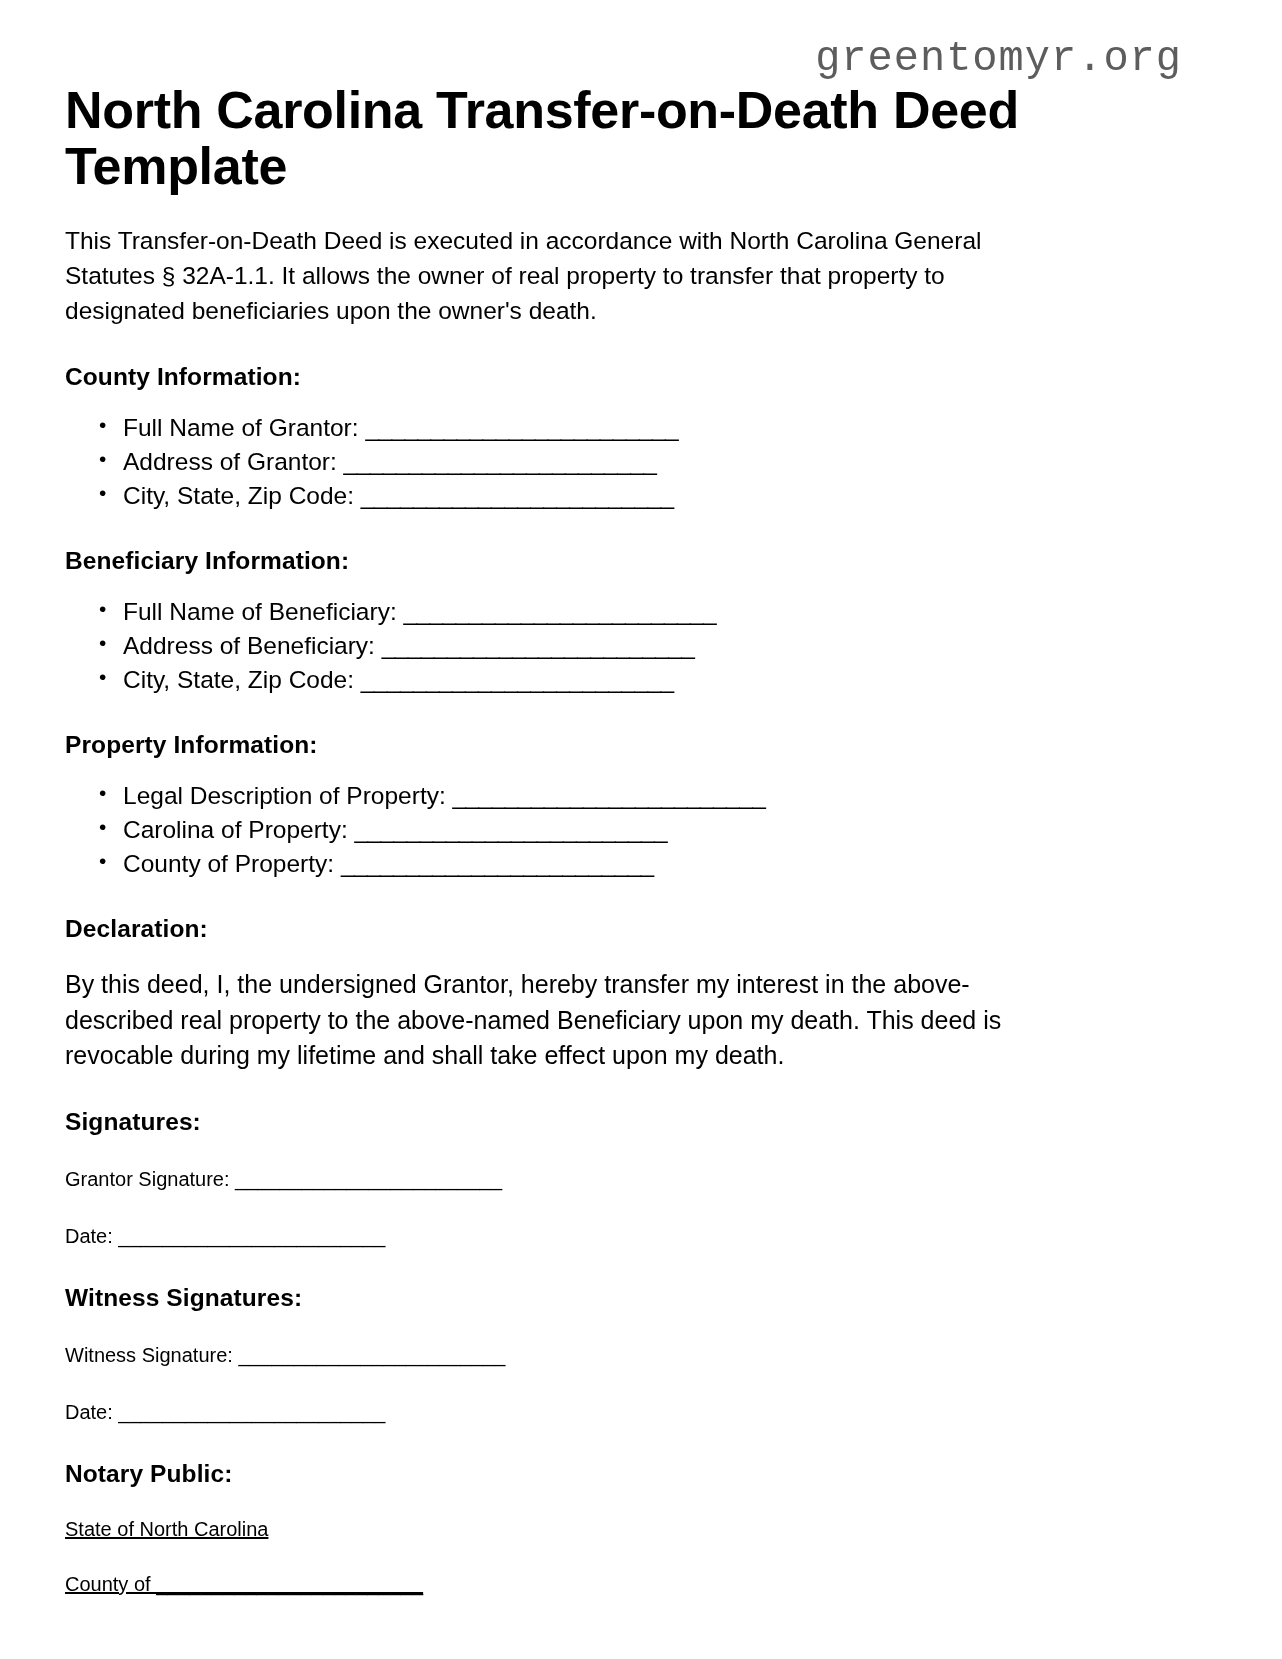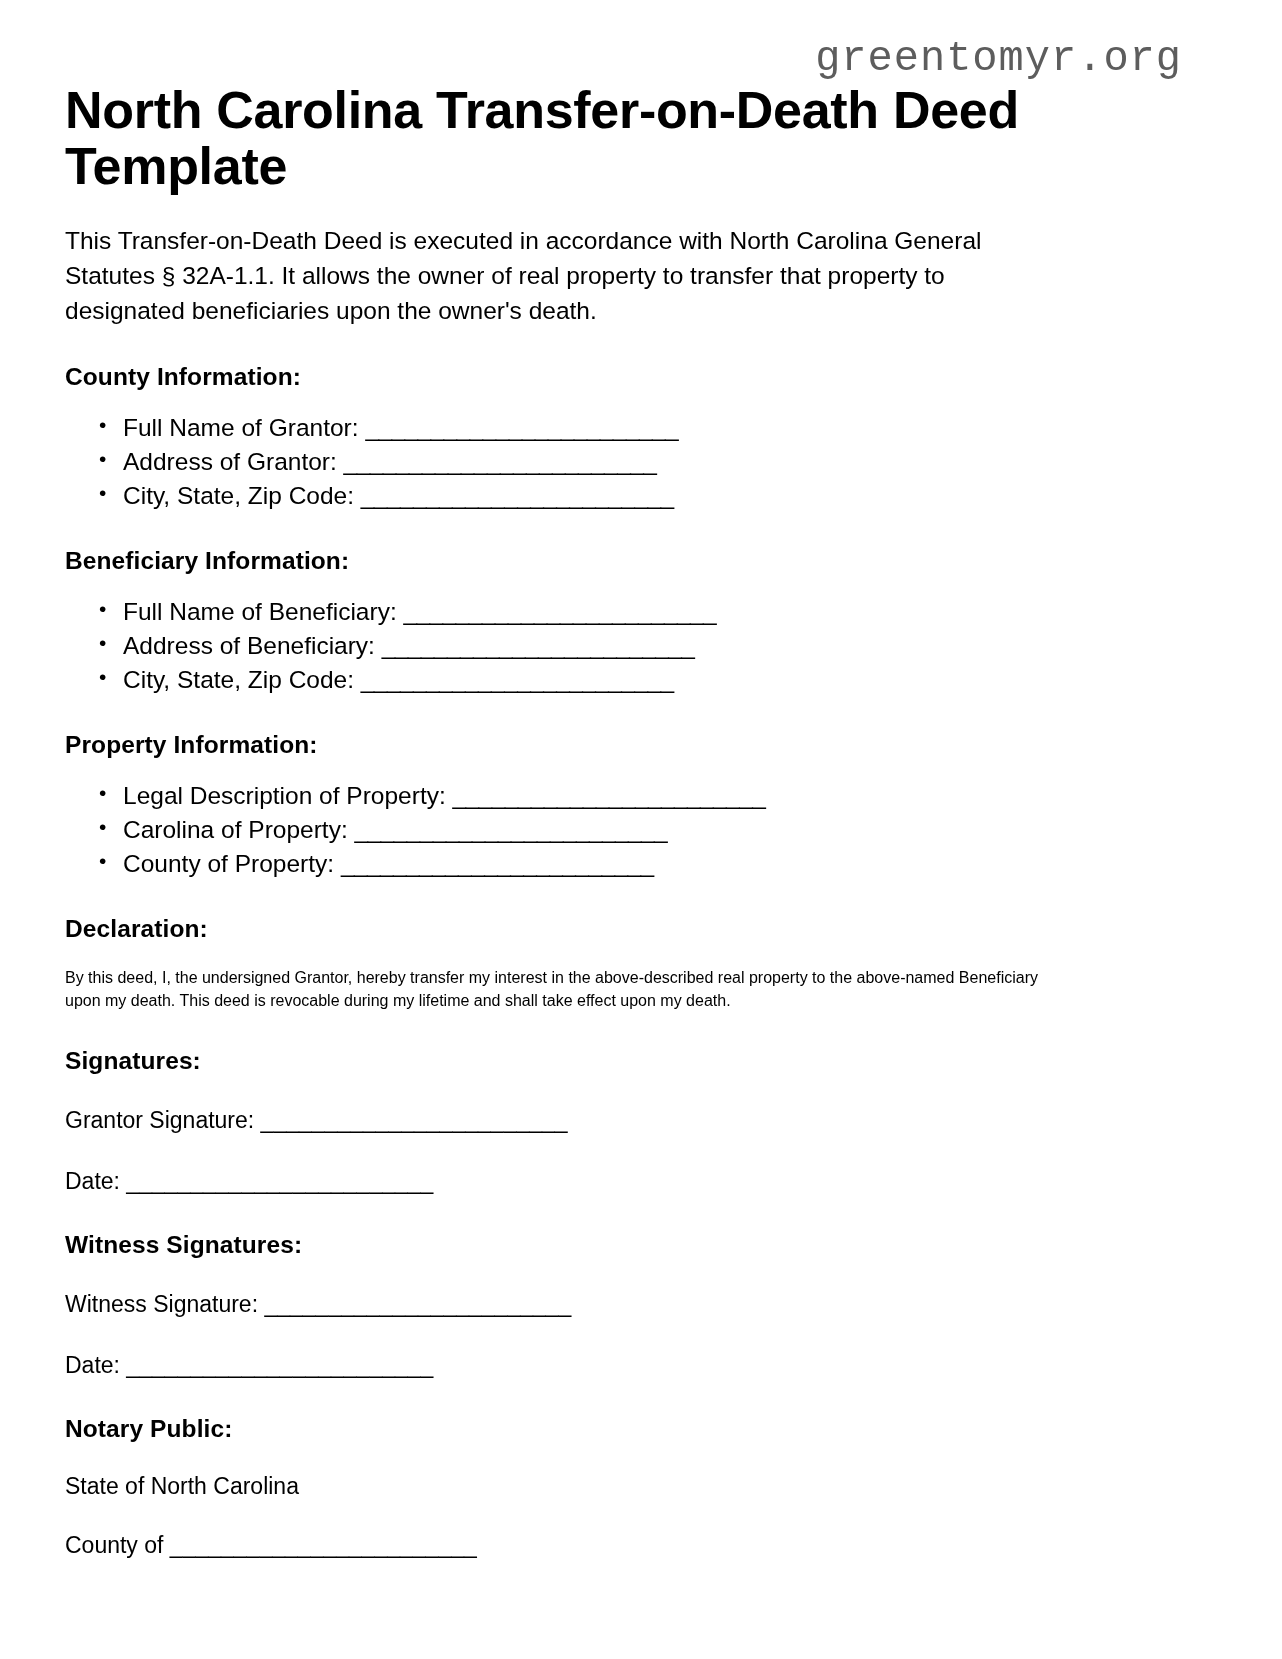--- a/index.html
+++ b/index.html
@@ -70,32 +70,33 @@
     position: absolute;
     left: -24px;
     top: -1px;
     font-size: 21px;
   }
   .blank {
     letter-spacing: -0.6px;
   }
   p.body-text {
     margin: 24px 0 0 0;
-    font-size: 16px;
+    font-size: 25px;
     line-height: 1.42;
     max-width: 1000px;
   }
   p.line {
     margin: 30px 0 0 0;
-    font-size: 23px;
+    font-size: 20px;
     line-height: 1.35;
     white-space: nowrap;
   }
   p.tight {
     margin-top: 28px;
+    text-decoration: underline;
   }
   .decl-gap { margin-top: 28px; }
 </style>
 </head>
 <body>
 
 <div class="page">
 
   <div class="watermark">greentomyr.org</div>
 

